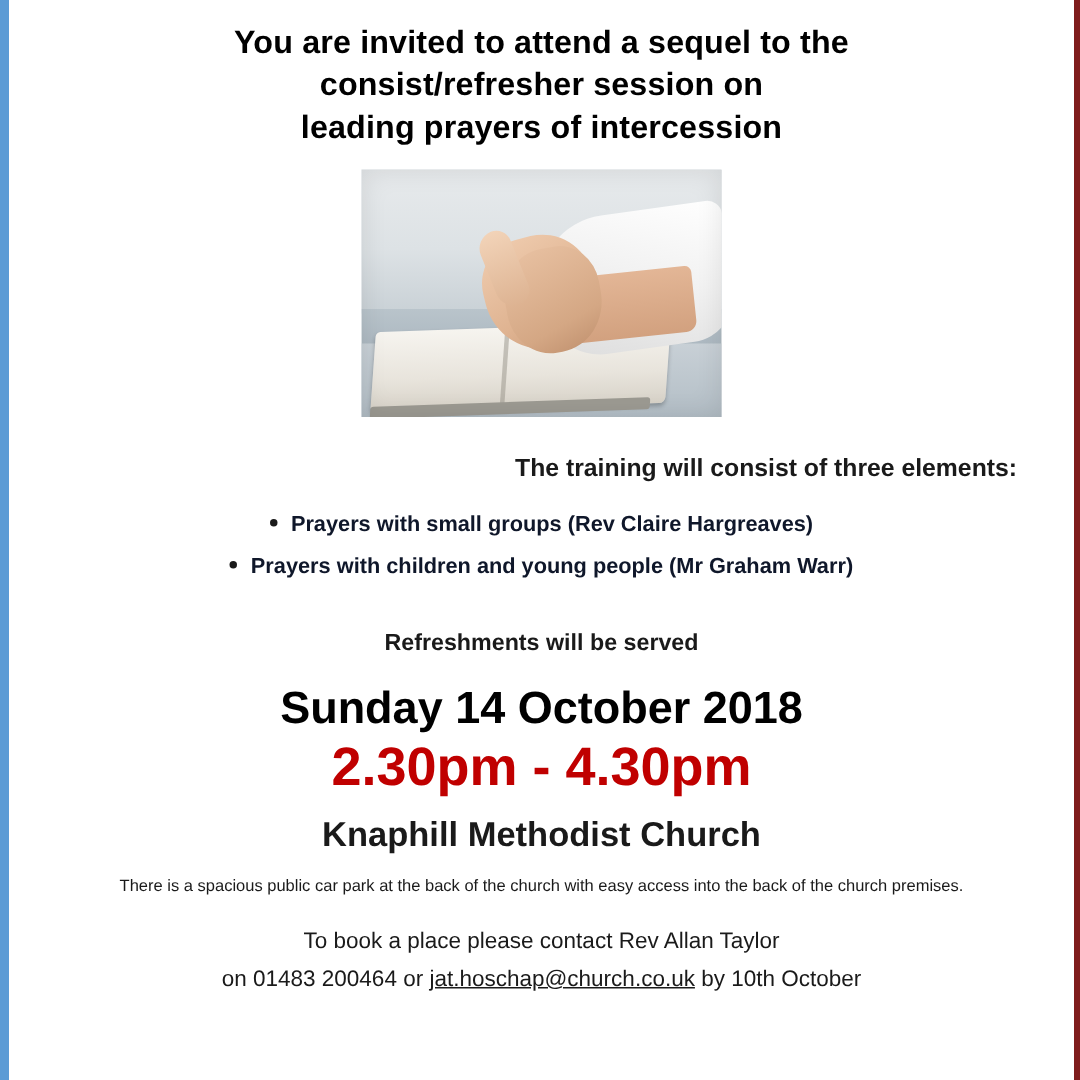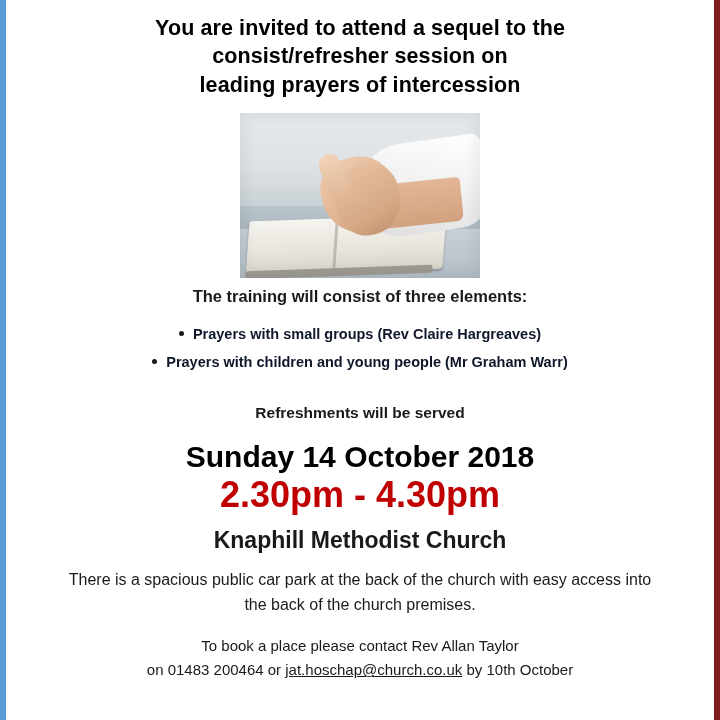--- a/index.html
+++ b/index.html
@@ -13,21 +13,21 @@
     font-family: "Liberation Sans", sans-serif;
     overflow: hidden;
   }
   .poster {
     position: relative;
     width: 720px;
     height: 720px;
     background: #ffffff;
     box-sizing: border-box;
     border-left: 6px solid #5b9bd5;
-    border-right: 6px solid #7f1d1d;
+    border-right: 4px solid #7f1d1d;
   }
   .inner {
     position: absolute;
     left: 8px;
     right: 8px;
     top: 0;
     bottom: 0;
     padding: 8px 30px 0 30px;
     box-sizing: border-box;
     text-align: center;
@@ -146,24 +146,25 @@
     background: linear-gradient(180deg, #f2d3b8 0%, #ddb392 100%);
     border-radius: 12px 10px 10px 12px;
     transform: rotate(-22deg);
   }
   .ph-vign {
     position: absolute;
     inset: 0;
     box-shadow: inset 0 0 18px rgba(0,0,0,0.10);
   }
   .subhead {
-    margin-top: 9px;
+    margin-top: 25px;
     font-size: 16.5px;
     font-weight: bold;
     color: #1a1a1a;
+    text-align: right;
   }
   .bullets {
     margin: 14px 0 0 0;
     padding: 0;
     list-style: none;
   }
   .bullets li {
     font-size: 14.5px;
     font-weight: bold;
     color: #0f172a;
@@ -201,21 +202,21 @@
     line-height: 1.18;
   }
   .venue {
     margin-top: 10px;
     font-size: 23px;
     font-weight: bold;
     color: #1a1a1a;
   }
   .note {
     margin-top: 13px;
-    font-size: 16px;
+    font-size: 11px;
     color: #1a1a1a;
     line-height: 1.6;
     padding: 0 18px;
   }
   .booking {
     margin-top: 16px;
     font-size: 15px;
     color: #1a1a1a;
     line-height: 1.65;
   }

